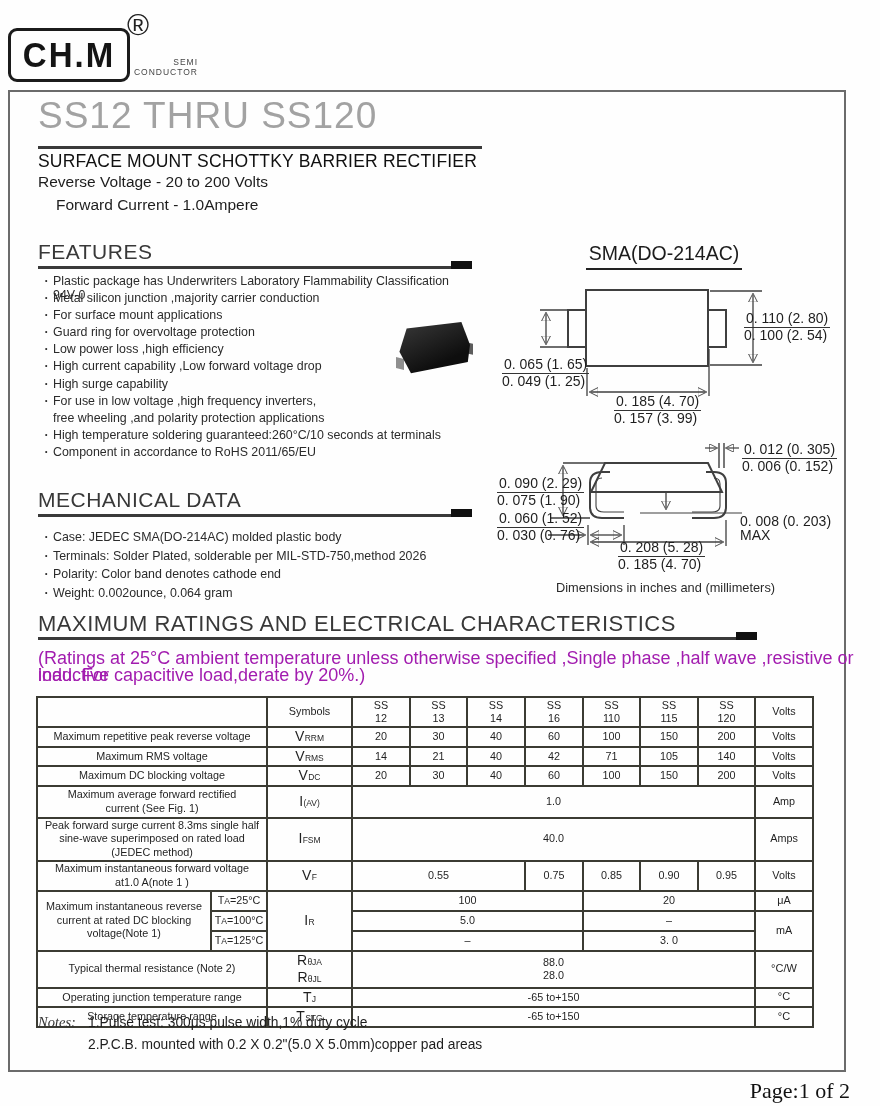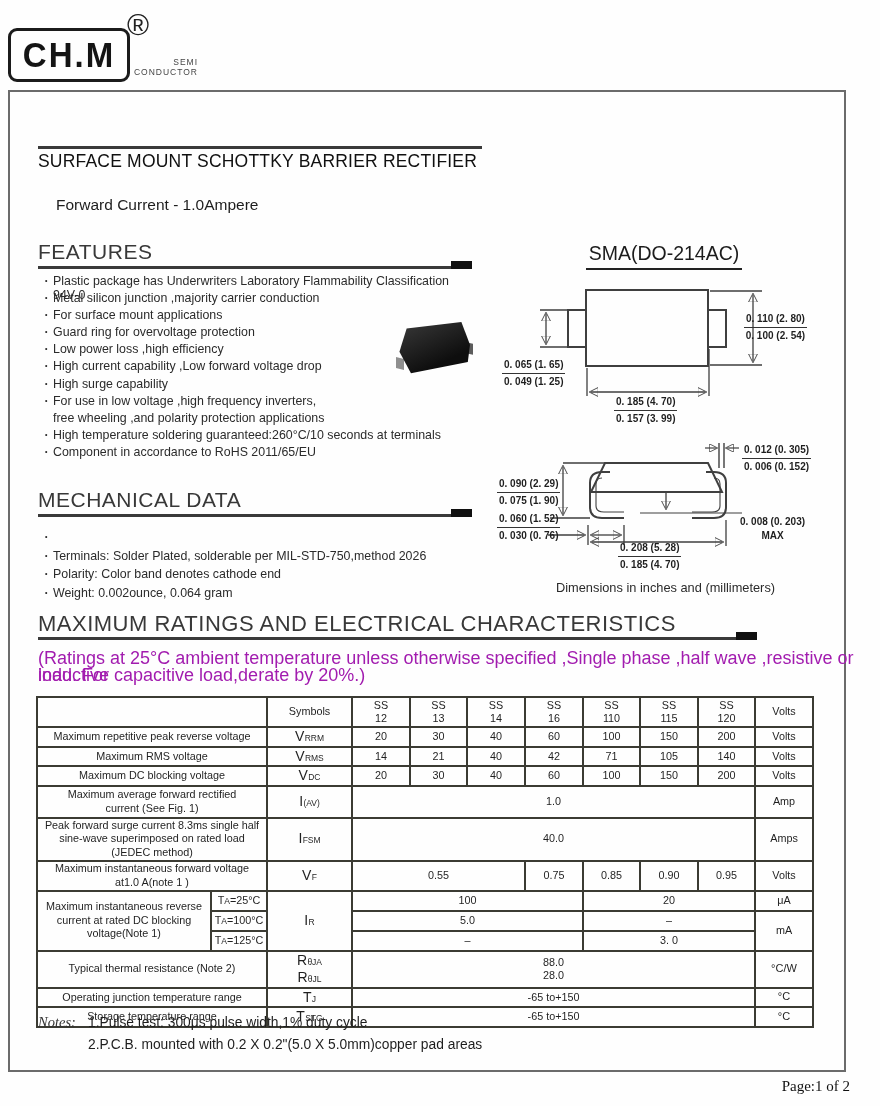--- a/index.html
+++ b/index.html
@@ -43,21 +43,21 @@
                transform:skewY(14deg); }
   .pkg-lead2 { position:absolute; right:1px; top:23px; width:7px; height:11px; background:#5c5c5c;
                transform:skewY(14deg); }
 
   .sma-heading { left:586px; top:242px; width:156px; text-align:center; font-size:19.5px;
                  color:#1c1c1c; border-bottom:2px solid #222; padding-bottom:3px; }
 
   svg.diagram { left:490px; top:280px; }
   svg.diagram path, svg.diagram rect, svg.diagram line
       { stroke:#3f3f3f; fill:none; }
-  .dim { font-size:10px; color:#1e1e1e; text-align:center; line-height:13.5px; white-space:nowrap;font-weight:bold; }
+  .dim { font-size:14px; color:#1e1e1e; text-align:left; line-height:13.5px; white-space:nowrap; }
   .dim-top { border-bottom:1.4px solid #333; padding:0 2px 1px 2px; }
   .dim-bot { padding-top:1px; }
   .dims-note { left:556px; top:580px; font-size:12.8px; color:#2a2a2a; }
 
   .preamble { font-size:18px; color:#a21caf; line-height:16.5px; }
 
   
   table.ratings { border-collapse:collapse; table-layout:fixed; width:776px; }
   table.ratings td { border:2px solid #3b3b33; font-size:10.8px; color:#1f1f1f;
                      text-align:center; vertical-align:middle; padding:0 2px; line-height:1.25; }
@@ -67,40 +67,42 @@
   .sub { font-size:8.5px; letter-spacing:0; }
   td.unit { font-size:12.5px; }
   td.hdr { font-size:10.8px; line-height:12px; }
   .dash { color:#4a4a4a; }
   tr.thin td { border-top-width:1px;margin-left:18px; }
 
   .notes-label { left:38px; top:1014px; font-family:"Liberation Serif", serif;
                  font-style:italic; font-size:14.5px; color:#333; }
   .note-line { font-size:13.8px; color:#1e1e1e; }
   .page-label { left:700px; top:1078px; width:150px; text-align:right;
-                font-family:"Liberation Serif", serif; font-size:15px; color:#111; }
+                font-family:"Liberation Serif", serif; font-size:22px; color:#111; }
 </style>
 </head>
 <body>
 
 <div id="page">
 
   <div class="abs logo-box">
     <span class="logo-text">CH.M</span>
   </div>
   <div class="abs reg-mark">®</div>
   <div class="abs semi-block">
     <div>SEMI</div>
     <div>CONDUCTOR</div>
   </div>
 
   <div class="abs page-box"></div>
 
+  <div class="abs part-range">SS12 THRU SS120</div>
   <div class="abs rule" style="left:38px;top:146px;width:444px"></div>
   <div class="abs main-title">SURFACE MOUNT SCHOTTKY BARRIER RECTIFIER</div>
+  <div class="abs sub-line" style="left:38px;top:173px">Reverse Voltage - 20 to 200 Volts</div>
   <div class="abs sub-line" style="left:56px;top:196px">Forward Current - 1.0Ampere</div>
 
   <div class="abs sec-heading" style="left:38px;top:240px">FEATURES</div>
   <div class="abs rule" style="left:38px;top:266px;width:434px">
       <span class="cap"></span>
     </div>
   <div class="abs blist feat" style="left:40px;top:274px;width:420px">
 
       <div class="bl-line">
         <span class="bullet">·</span>
@@ -235,20 +237,21 @@
   <div class="abs dims-note">Dimensions in inches and (millimeters)</div>
 
   <div class="abs sec-heading" style="left:38px;top:488px">MECHANICAL DATA</div>
   <div class="abs rule" style="left:38px;top:514px;width:434px">
       <span class="cap"></span>
     </div>
   <div class="abs blist mech" style="left:40px;top:530px;width:430px">
 
       <div class="bl-line">
         <span class="bullet">·</span>
+        <span>Case: JEDEC SMA(DO-214AC)  molded plastic body</span>
       </div>
 
       <div class="bl-line">
         <span class="bullet">·</span>
         <span>Terminals: Solder Plated, solderable per MIL-STD-750,method 2026</span>
       </div>
 
       <div class="bl-line">
         <span class="bullet">·</span>
         <span>Polarity: Color band denotes cathode end</span>

